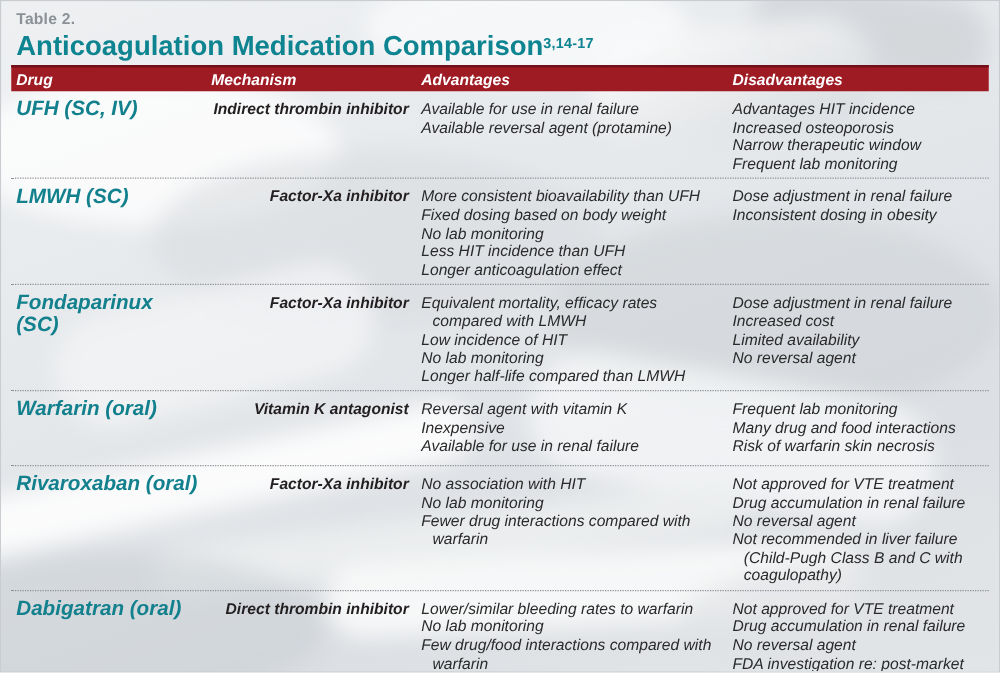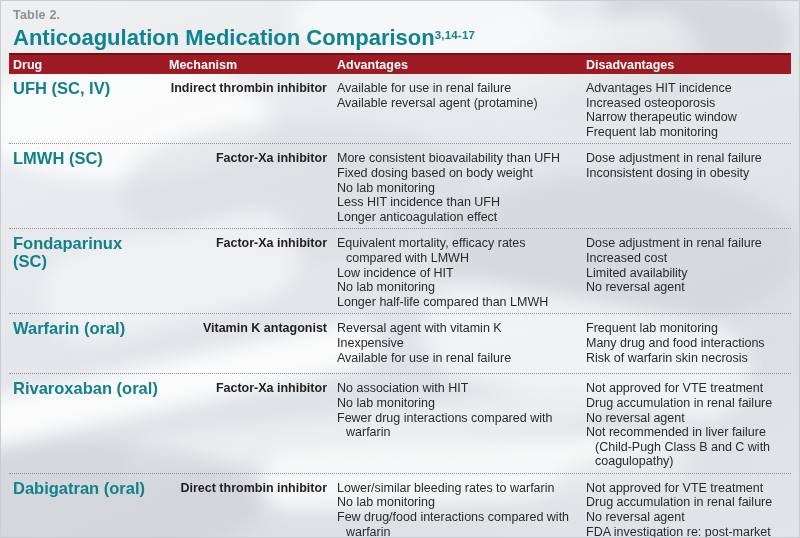--- a/index.html
+++ b/index.html
@@ -25,25 +25,26 @@
   .table-label{font-size:12.5px;font-weight:bold;color:var(--table-label-gray);letter-spacing:.2px;}
   .title{margin:1px 0 3px 0;font-size:22px;line-height:24px;font-weight:bold;color:var(--title-teal);}
   .title sup{font-size:11.5px;font-weight:bold;vertical-align:6px;letter-spacing:.2px;}
 
   .grid{display:grid;grid-template-columns:156px 168px 249px 1fr;}
   .colhead{
     margin:0 8px;height:21px;align-items:center;
     background:var(--header-bar);border-top:2px solid var(--header-bar-edge);
     color:#fff;font-size:12.5px;font-weight:bold;
     padding-left:4px;
+    font-style:italic;
   }
   .colhead .col{padding-right:6px;white-space:nowrap;}
 
   .rows{margin:0 8px;}
-  .row{padding:5px 0 4px 4px;border-bottom:1px dotted #8d9094;}
+  .row{padding:5px 0 4px 4px;border-bottom:1px dotted #8d9094;font-style:italic;}
   .row:last-child{border-bottom:none;}
   .row:nth-child(1){min-height:66px;}
   .row:nth-child(2){min-height:70px;}
   .row:nth-child(3){min-height:71px;}
   .row:nth-child(4){min-height:60px;}
   .row:nth-child(5){min-height:90px;}
   .row:nth-child(6){min-height:68px;}
   .cell{padding-right:10px;color:var(--body-text);}
   .cell.drug{font-size:16.5px;font-weight:bold;color:var(--drug-teal);line-height:18px;}
   .cell.mech{font-size:12.5px;font-weight:bold;padding-top:2px;line-height:14.5px;text-align:right;}

